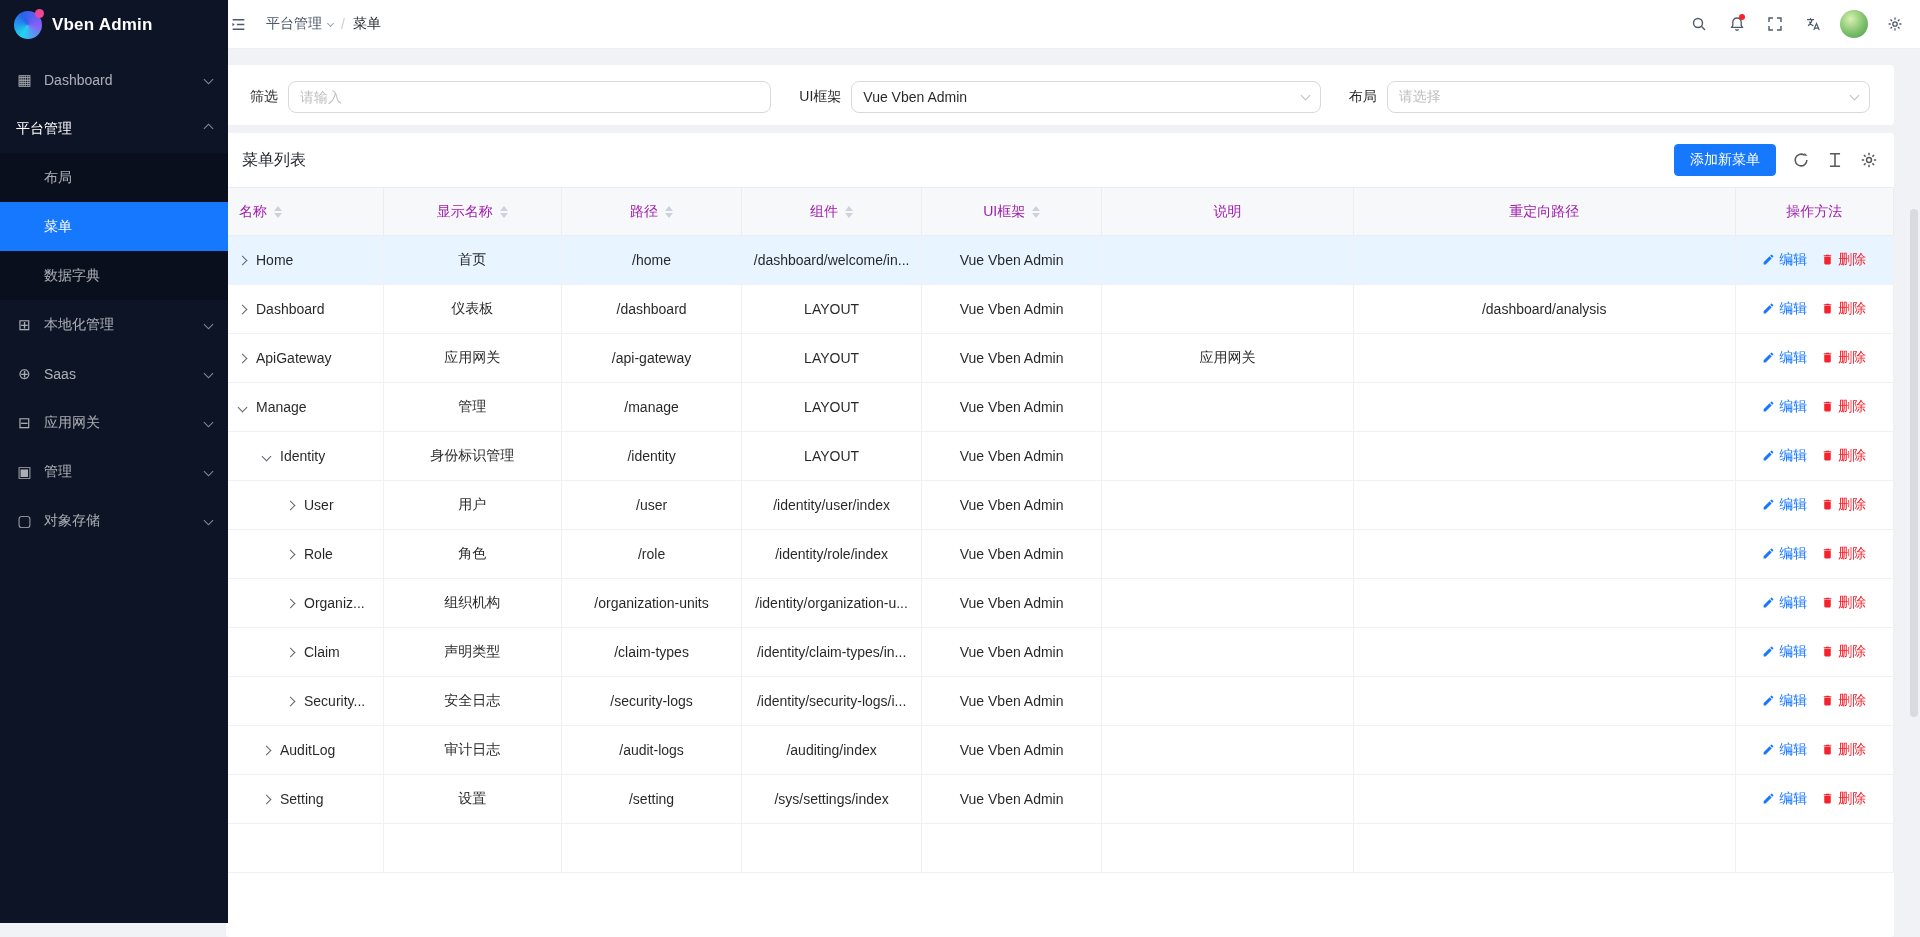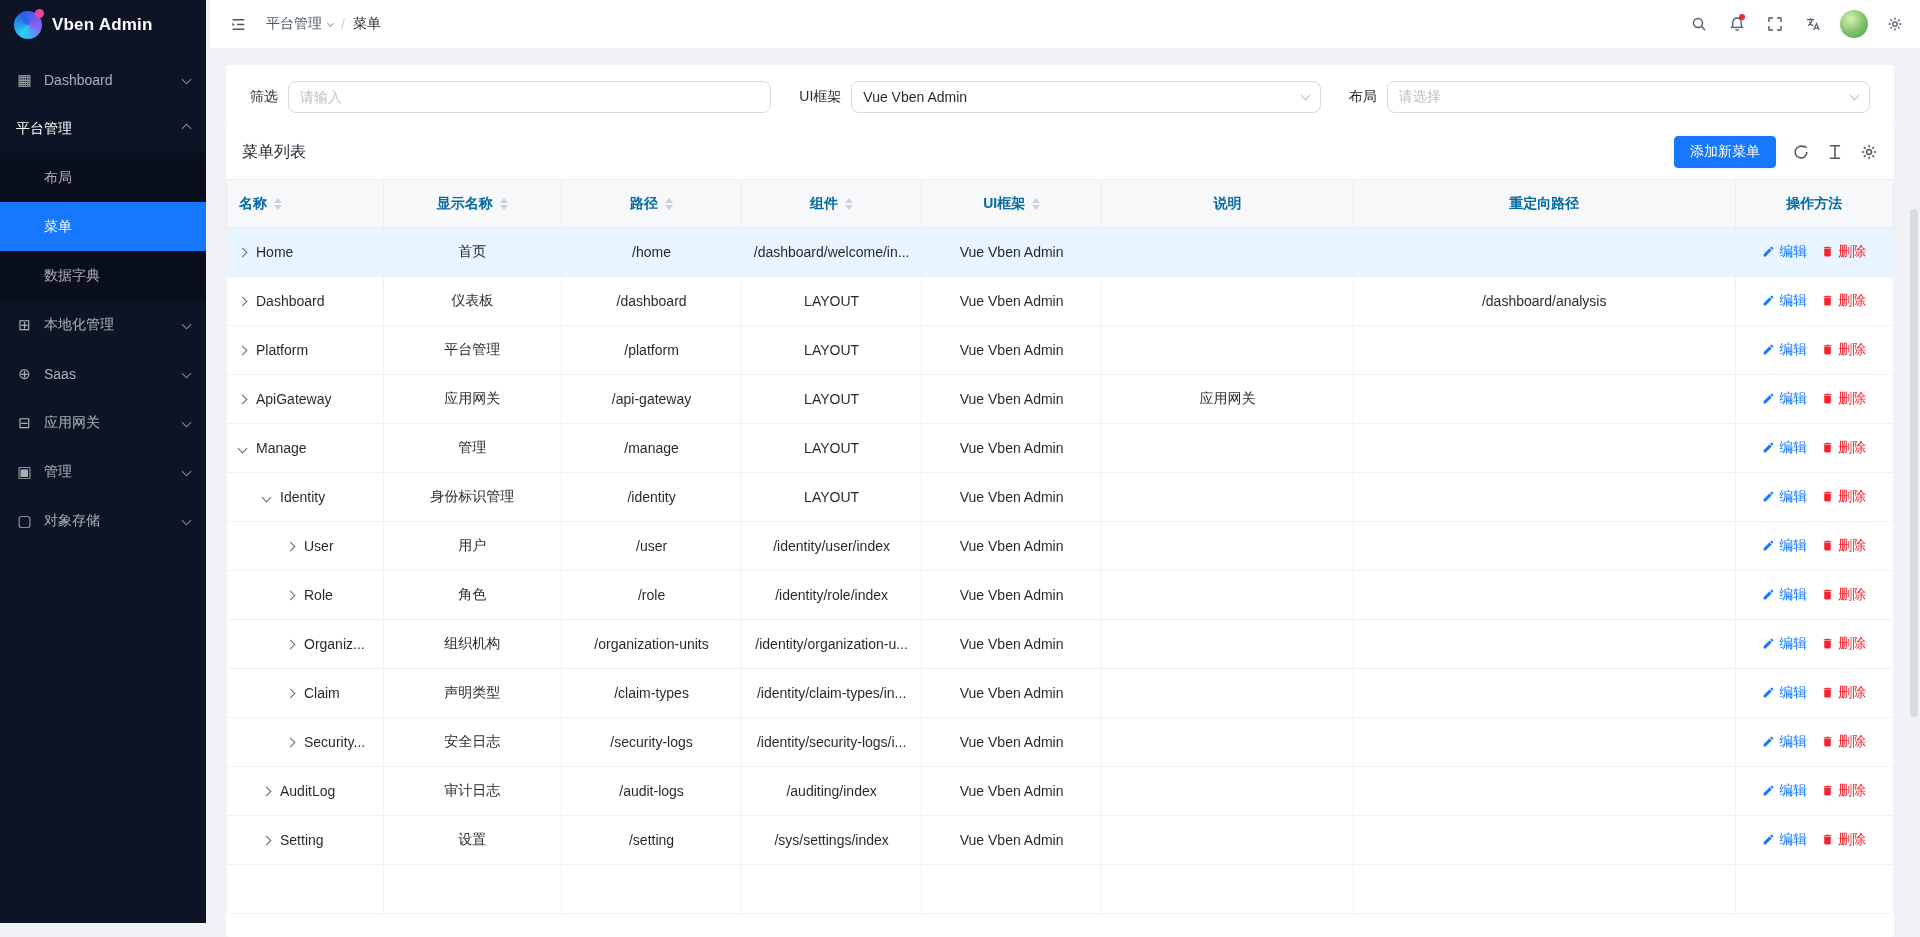--- a/index.html
+++ b/index.html
@@ -1,21 +1,21 @@
 <!DOCTYPE html>
 <html style="--primary: #1677ff; --danger: #f5222d; --sidebar: #0d1425; --submenu: #090f1d; --hl: #e8f4ff;"><head>
 <meta charset="utf-8">
 <style>
 :root{--primary:#1677ff;--danger:#f5222d;--sidebar:#0d1425;--submenu:#090f1d;--hl:#e8f4ff}
 *{margin:0;padding:0;box-sizing:border-box}
 html,body{width:1920px;height:937px;overflow:hidden}
 body{font-family:"Liberation Sans","DejaVu Sans",sans-serif;font-size:14px;color:rgba(0,0,0,.85);background:#f0f2f5}
 a{text-decoration:none}
 
-.sidebar{position:fixed;left:0;top:0;bottom:14px;width:206px;background:var(--sidebar);z-index:10}
+.sidebar{position:fixed;left:0;top:0;bottom:14px;width:228px;background:var(--sidebar);z-index:10}
 .logo{height:49px;display:flex;align-items:center;gap:10px;padding:0 14px;cursor:pointer}
 .logo-mark{position:relative;width:28px;height:28px;border-radius:50%;background:conic-gradient(from 210deg,#22d3ee,#2563eb,#8b5cf6,#22d3ee);flex:0 0 auto}
 .logo-mark i{position:absolute;right:-2px;top:-2px;width:9px;height:9px;border-radius:50%;background:#ec4899}
 .logo-text{color:#fff;font-size:17px;font-weight:700;letter-spacing:.2px;white-space:nowrap}
 .nav{padding-top:6px}
 .side-item{height:49px;display:flex;align-items:center;padding:0 16px;color:rgba(255,255,255,.65);cursor:pointer;font-size:14px}
 .side-item.open{color:#fff}
 .side-icon{width:17px;margin-right:11px;font-size:15px;line-height:1;text-align:center;flex:0 0 auto}
 .side-label{flex:1;white-space:nowrap;overflow:hidden;text-overflow:ellipsis}
 .side-chev{margin-left:auto;color:rgba(255,255,255,.5)}
@@ -36,21 +36,21 @@
 .bc-item{display:inline-flex;align-items:center;gap:6px;color:#4e5969;cursor:pointer}
 .bc-chev{width:5px;height:5px;border-width:1.2px;color:#9aa2af;margin-top:-2px}
 .bc-sep{color:#c9cdd4}
 .bc-current{color:#1f2329}
 .topbar-right{display:flex;align-items:center;gap:4px}
 .hicon{position:relative;width:34px;height:34px;display:inline-flex;align-items:center;justify-content:center;color:#4e5969;cursor:pointer;border-radius:4px}
 .hicon svg{width:16px;height:16px}
 .hicon .badge{position:absolute;top:7px;right:9px;width:6px;height:6px;border-radius:50%;background:#f5222d}
 .avatar{width:28px;height:28px;border-radius:50%;margin:0 6px;background:radial-gradient(circle at 38% 32%,#d9f1b2,#7cc06a 55%,#4d9a50);cursor:pointer;flex:0 0 auto}
 
-.content{flex:1;min-height:0;padding:16px 26px 0 16px;display:flex;flex-direction:column;gap:0}
+.content{flex:1;min-height:0;padding:16px 26px 0 16px;display:flex;flex-direction:column;gap:8px}
 .card{background:#fff;border-radius:4px}
 .filter-card{padding:16px 24px 12px;flex:0 0 auto}
 .filter-fields{display:grid;grid-template-columns:1fr 1fr 1fr;column-gap:28px}
 .ff{display:flex;align-items:center;min-width:0}
 .ff-label{flex:0 0 auto;margin-right:10px}
 .control{flex:1;min-width:0;height:32px;border:1px solid #d9d9d9;border-radius:8px;padding:0 11px;font:inherit;color:rgba(0,0,0,.85);background:#fff;outline:none}
 input.control::placeholder{color:#bfbfbf}
 .select{display:flex;align-items:center;justify-content:space-between;gap:8px;cursor:pointer}
 .sel-val{white-space:nowrap;overflow:hidden;text-overflow:ellipsis}
 .sel-val.placeholder{color:#bfbfbf}
@@ -59,21 +59,21 @@
 .btn{height:32px;padding:0 15px;border-radius:4px;border:1px solid #d9d9d9;background:#fff;font:inherit;font-size:14px;color:rgba(0,0,0,.85);cursor:pointer;white-space:nowrap}
 .btn.primary{background:var(--primary);border-color:var(--primary);color:#fff}
 
 .table-card{flex:1;min-height:0;overflow:hidden;display:flex;flex-direction:column}
 .table-card-header{flex:0 0 auto;display:flex;align-items:center;justify-content:space-between;padding:11px 16px}
 .table-title{font-size:16px;font-weight:500;color:#1f2329}
 .table-tools{display:flex;align-items:center;gap:16px}
 .tool-icon{width:18px;height:18px;color:#595959;cursor:pointer;display:inline-flex}
 .tool-icon svg{width:18px;height:18px}
 .grid{width:100%;border-collapse:collapse;table-layout:fixed}
-.grid th{height:48px;background:#f7f8fa;border:1px solid #ebedf0;font-weight:700;color:#0369a1;font-size:14px;padding:0 8px}
+.grid th{height:48px;background:#f7f8fa;border:1px solid #ebedf0;font-weight:400;color:#a21caf;font-size:14px;padding:0 8px}
 .grid th.left{padding-left:12px}
 .th-inner{display:flex;align-items:center;justify-content:center;gap:7px}
 .grid th.left .th-inner{justify-content:flex-start}
 .sorter{display:inline-flex;flex-direction:column;gap:2px}
 .sorter i{display:block;width:0;height:0;border-left:4px solid transparent;border-right:4px solid transparent}
 .sorter .up{border-bottom:5px solid #cdd2da}
 .sorter .down{border-top:5px solid #cdd2da}
 .grid td{height:49px;border:1px solid #f0f1f4;text-align:center;padding:0 8px;white-space:nowrap;overflow:hidden;text-overflow:ellipsis;color:rgba(0,0,0,.85)}
 .grid td.cell-name{text-align:left}
 .grid tr.hl td{background:var(--hl)}
@@ -352,40 +352,20 @@
                   </svg>
                   <span>编辑</span>
                 </a><a class="op-link del">
                   <svg viewBox="0 0 24 24">
                     <path d="M6 19a2 2 0 0 0 2 2h8a2 2 0 0 0 2-2V7H6v12zM19 4h-3.5l-1-1h-5l-1 1H5v2h14V4z"></path>
                   </svg>
                   <span>删除</span>
                 </a></td>
             </tr>
             <tr>
-              <td class="cell-name" style="padding-left: 12px;"><span class="chev tree-chev right"></span><span>Platform</span></td>
-              <td>平台管理</td>
-              <td>/platform</td>
-              <td>LAYOUT</td>
-              <td>Vue Vben Admin</td>
-              <td></td>
-              <td></td>
-              <td class="cell-ops"><a class="op-link edit">
-                  <svg viewBox="0 0 24 24">
-                    <path d="M3 17.25V21h3.75L17.8 9.94l-3.75-3.75L3 17.25zM20.71 7.04a1 1 0 0 0 0-1.41l-2.34-2.34a1 1 0 0 0-1.41 0l-1.83 1.83 3.75 3.75 1.83-1.83z"></path>
-                  </svg>
-                  <span>编辑</span>
-                </a><a class="op-link del">
-                  <svg viewBox="0 0 24 24">
-                    <path d="M6 19a2 2 0 0 0 2 2h8a2 2 0 0 0 2-2V7H6v12zM19 4h-3.5l-1-1h-5l-1 1H5v2h14V4z"></path>
-                  </svg>
-                  <span>删除</span>
-                </a></td>
-            </tr>
-            <tr>
               <td class="cell-name" style="padding-left: 12px;"><span class="chev tree-chev right"></span><span>ApiGateway</span></td>
               <td>应用网关</td>
               <td>/api-gateway</td>
               <td>LAYOUT</td>
               <td>Vue Vben Admin</td>
               <td>应用网关</td>
               <td></td>
               <td class="cell-ops"><a class="op-link edit">
                   <svg viewBox="0 0 24 24">
                     <path d="M3 17.25V21h3.75L17.8 9.94l-3.75-3.75L3 17.25zM20.71 7.04a1 1 0 0 0 0-1.41l-2.34-2.34a1 1 0 0 0-1.41 0l-1.83 1.83 3.75 3.75 1.83-1.83z"></path>

